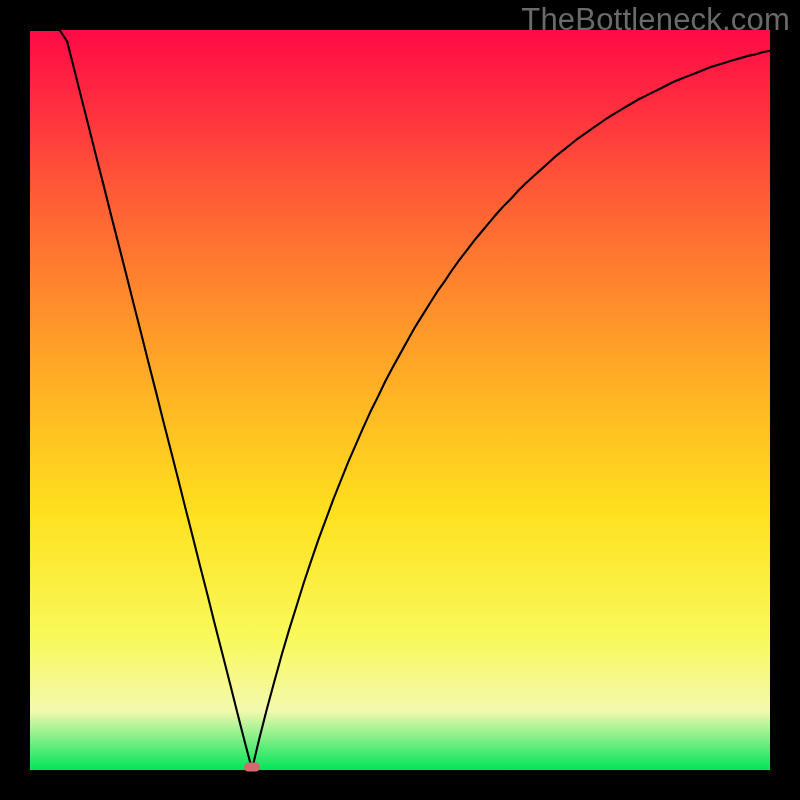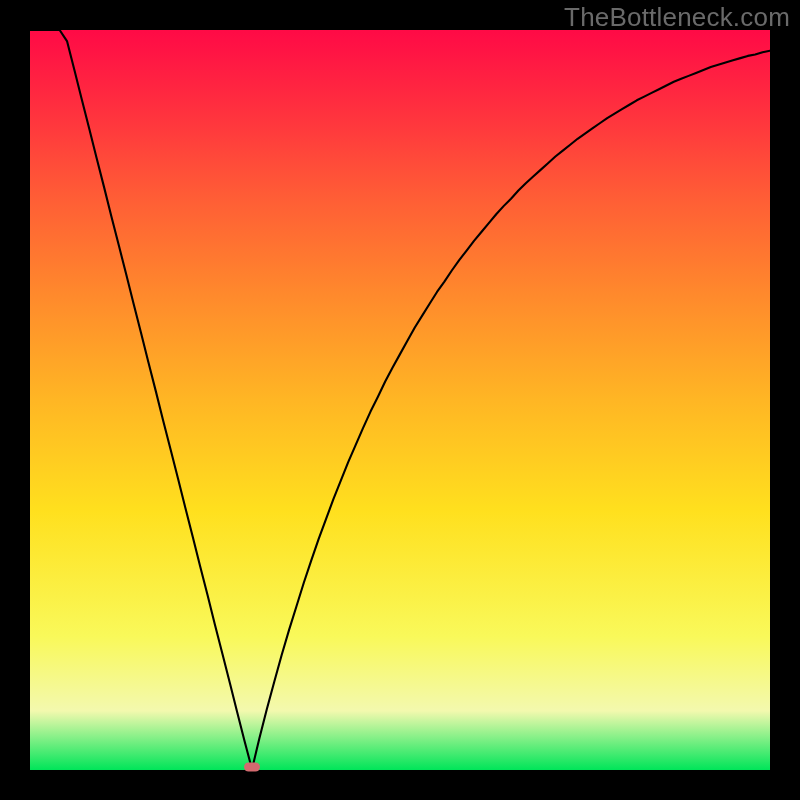--- a/index.html
+++ b/index.html
@@ -27,21 +27,21 @@
       #f9f95a 82%,
       #f3f9ae 92%,
       #00e559 100%
     );
   }
   .watermark {
     position: absolute;
     top: 2px;
     right: 10px;
     color: #6a6a6a;
-    font-size: 26px;
+    font-size: 31px;
     letter-spacing: 0.2px;
     font-weight: 500;
   }
   svg.curve {
     position: absolute;
     left: 0;
     top: 0;
     width: 740px;
     height: 740px;
   }

